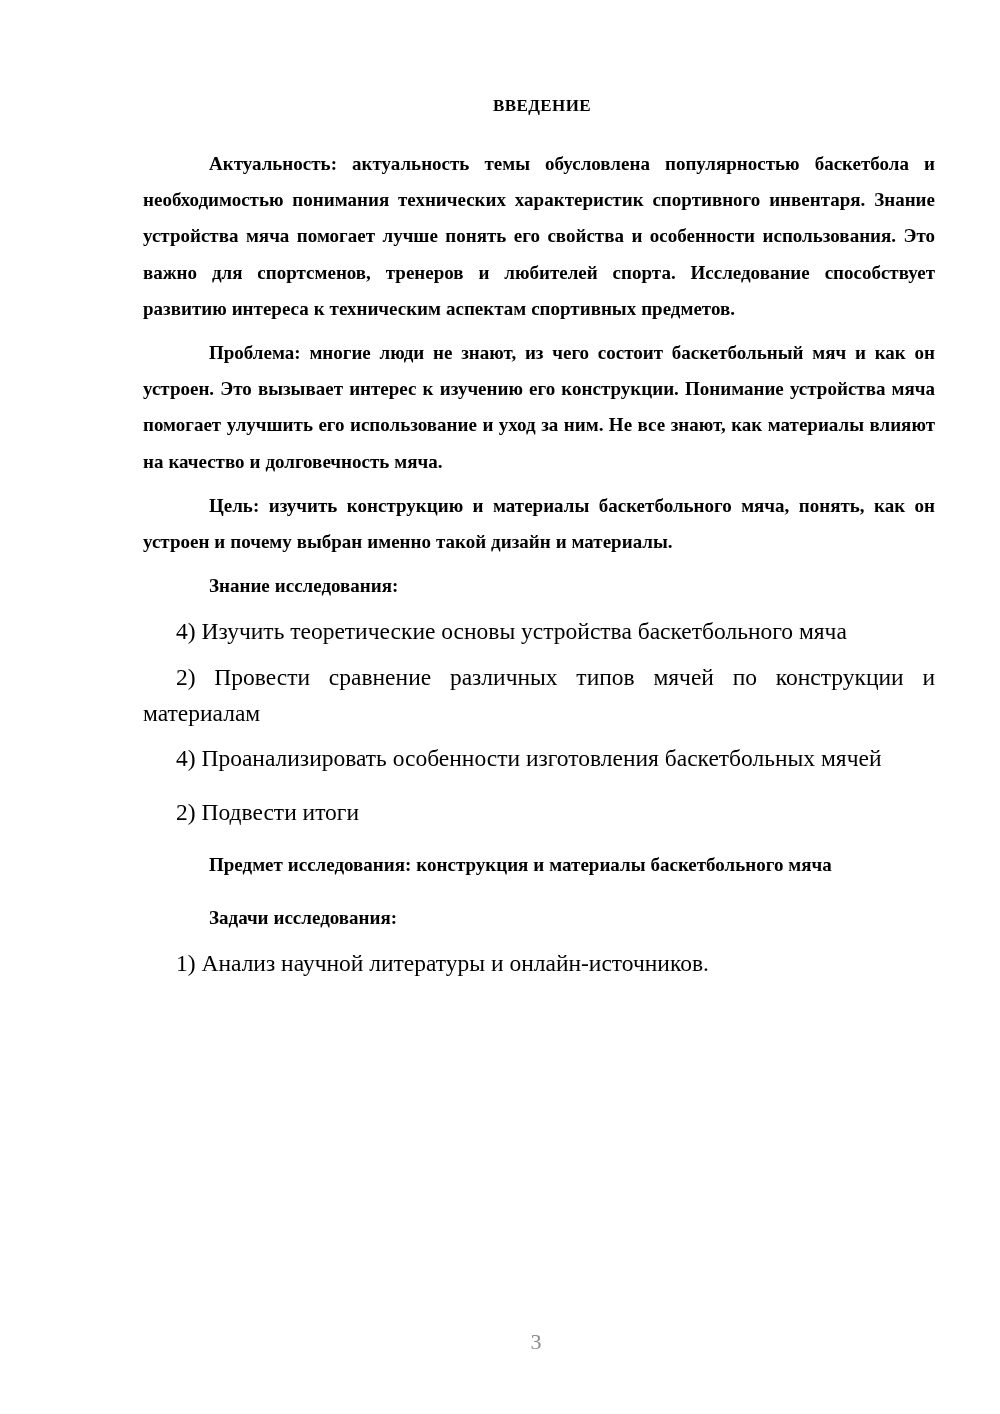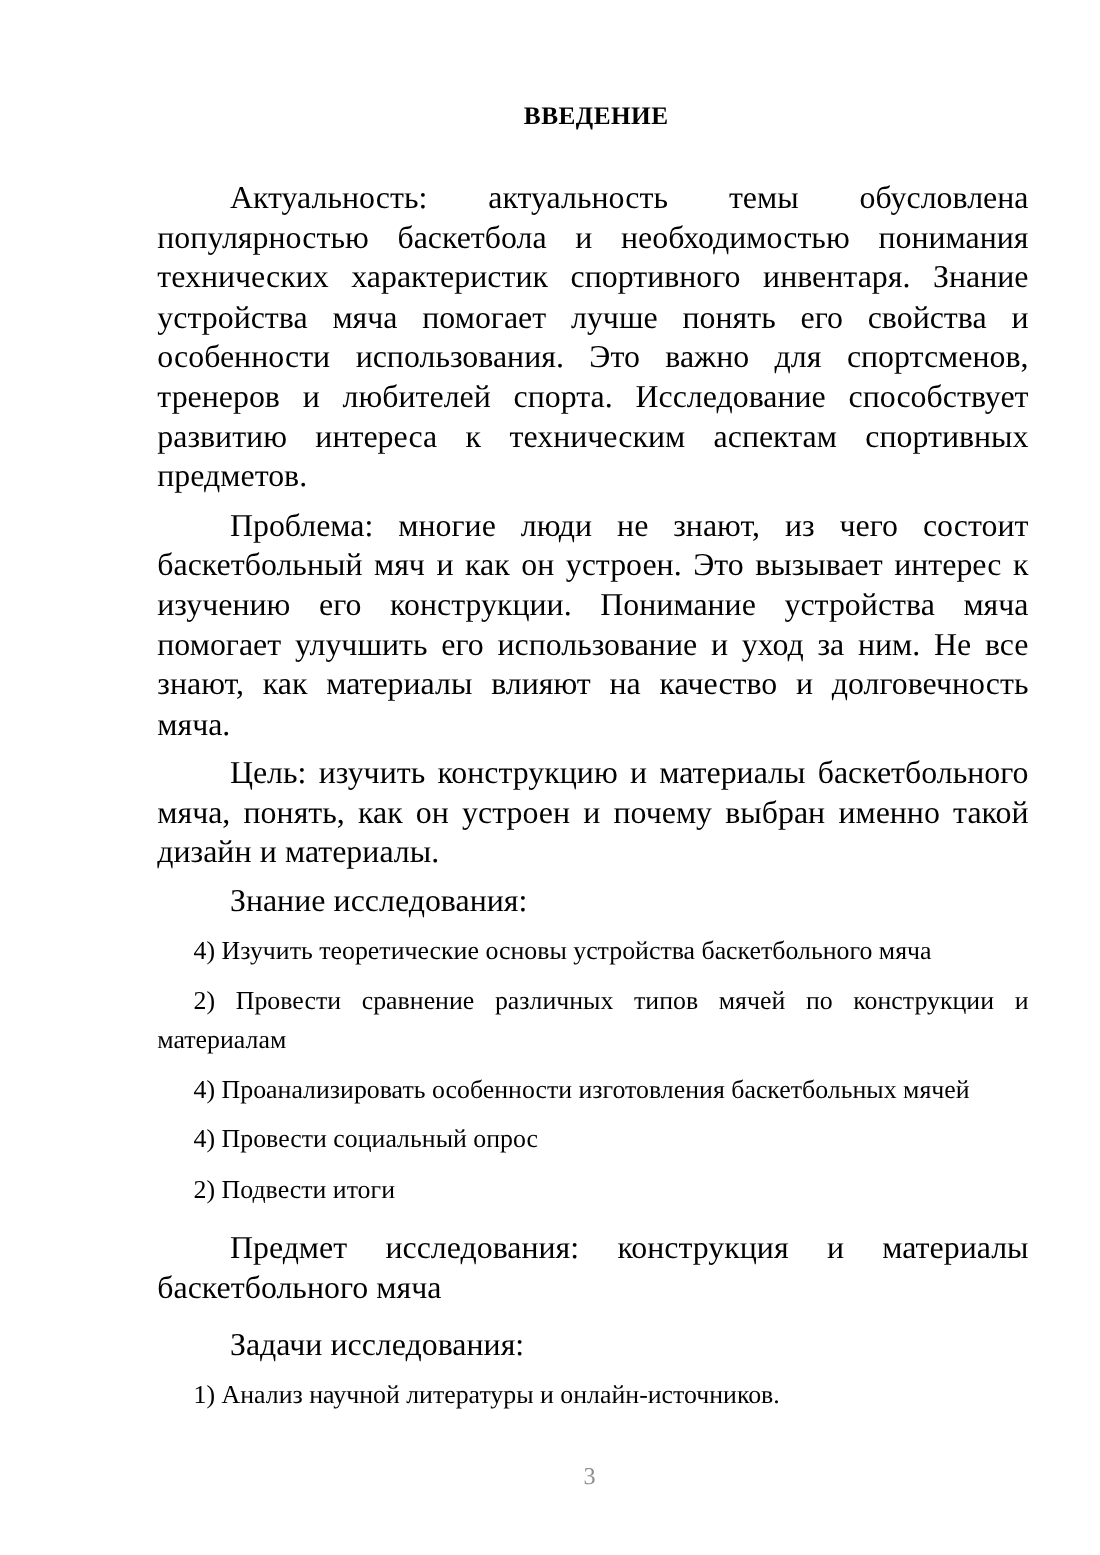--- a/index.html
+++ b/index.html
@@ -27,43 +27,44 @@
   }
 
   .content {
     position: absolute;
     left: 143px;
     top: 88px;
     width: 792px;
   }
 
   .doc-title {
-    font-size: 23px;
+    font-size: 17px;
     font-weight: bold;
     text-align: center;
     letter-spacing: 0.4px;
-    margin: 0 0 16px 0;
+    margin: 0 0 0 0;
     line-height: 36px;
     padding-left: 6px;
   }
 
   .spacer-after-title {
     height: 22px;
   }
 
   p.para {
-    font-size: 29px;
+    font-size: 19px;
     line-height: 36.2px;
     text-align: justify;
     text-align-last: left;
     text-indent: 66px;
     margin: 0 0 0 0;
     padding: 0;
     hyphens: none;
     word-spacing: 0.2px;
+    font-weight: bold;
   }
 
   p.listitem {
     font-size: 23.5px;
     line-height: 36.2px;
     text-align: justify;
     text-align-last: left;
     text-indent: 33px;
     margin: 0;
     padding: 0;
@@ -117,21 +118,20 @@
     <div class="gap-md"></div>
 
     <p class="listitem">2) Провести сравнение различных типов мячей по конструкции и материалам</p>
 
     <div class="gap-md"></div>
 
     <p class="listitem">4) Проанализировать особенности изготовления баскетбольных мячей</p>
 
     <div class="gap-md"></div>
 
-    <p class="listitem">4) Провести социальный опрос</p>
 
     <div class="gap-md"></div>
 
     <p class="listitem">2) Подвести итоги</p>
 
     <div class="gap-md"></div>
 
 
     <div class="gap-sm"></div>
 

